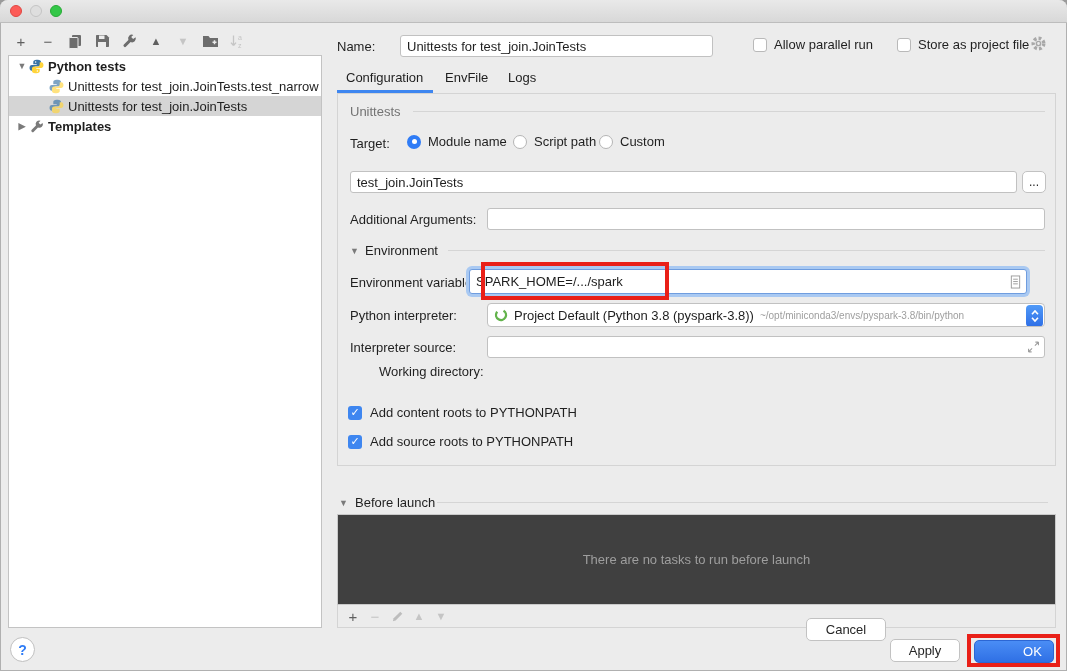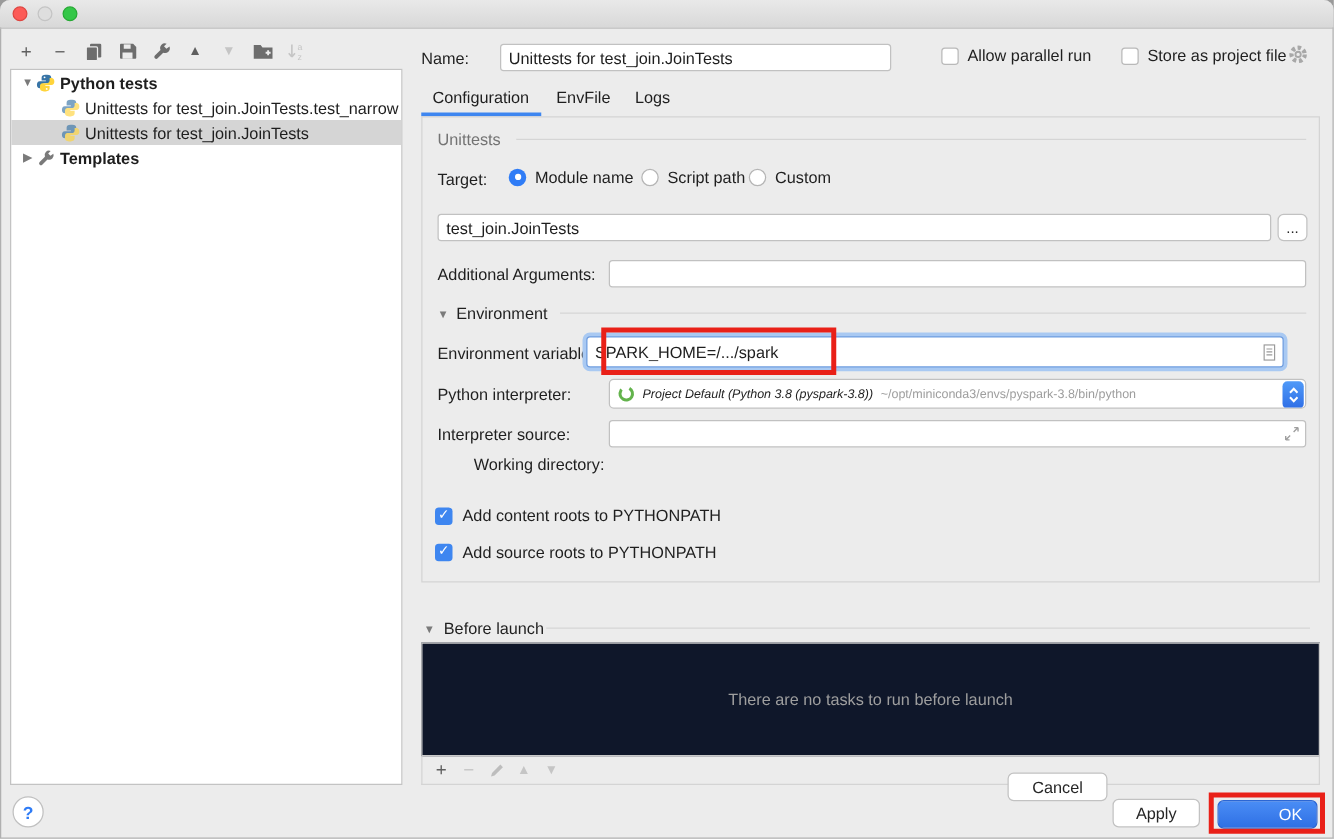--- a/index.html
+++ b/index.html
@@ -37,21 +37,21 @@
   .radio.on{background:#2f7cf6;position:relative;}
   .radio.on::after{content:"";position:absolute;left:4.5px;top:4.5px;width:5px;height:5px;border-radius:50%;background:#fff;}
   .sect-tri{color:#7a7a7a;font-size:9px;}
   .field-ic{position:absolute;top:50%;transform:translateY(-50%);right:5px;}
   .btn{box-sizing:border-box;height:23px;border-radius:5px;border:1px solid #c2c2c2;background:#fff;
        font-family:"Liberation Sans",sans-serif;font-size:13px;color:#262626;cursor:pointer;}
   .btn.primary{background:linear-gradient(#4a8df5,#2f70e5);border-color:#2b66d4;color:#fff;padding-left:43px;}
   .red-box{position:absolute;border:4px solid #e92018;pointer-events:none;box-sizing:border-box;}
   .spin{position:absolute;right:1px;top:1px;width:17px;height:22px;border-radius:4px;
         background:linear-gradient(#509af8,#2e6ee6);display:flex;align-items:center;justify-content:center;}
-  .bl-box{position:absolute;left:337px;top:514px;width:719px;height:91px;background:#0f172a;
+  .bl-box{position:absolute;left:337px;top:514px;width:719px;height:91px;background:#404040;
           border:1px solid #c9c9c9;box-sizing:border-box;display:flex;align-items:center;justify-content:center;}
   .help-btn{position:absolute;left:10px;top:637px;width:25px;height:25px;border-radius:50%;background:#fff;
             border:1px solid #c0c0c0;color:#2f7cf6;font-size:14px;font-weight:bold;
             display:flex;align-items:center;justify-content:center;cursor:pointer;box-sizing:border-box;}
 </style>
 </head>
 <body>
 
 <div class="dialog">
 
@@ -195,21 +195,21 @@
           <rect x="2.5" y="1.5" width="9" height="13" fill="#fff" stroke="#9a9a9a"></rect>
           <path d="M4.5 5h5M4.5 7.5h5M4.5 10h5" stroke="#9a9a9a"></path>
         </svg>
     </div>
 
     <span class="lbl abs" style="left:12px;top:214px;">Python interpreter:</span>
     <div class="abs input" style="left:149px;top:209px;width:558px;height:24px;border-radius:4px;display:flex;align-items:center;gap:6px;overflow:hidden;">
       <svg width="14" height="14" viewBox="0 0 14 14" style="flex:none;">
           <circle cx="7" cy="7" r="5" fill="none" stroke="#63b34c" stroke-width="2.4" stroke-dasharray="24 7" transform="rotate(-60 7 7)"></circle>
         </svg>
-      <span style="font-size:10px;white-space:nowrap;font-style:italic;">Project Default (Python 3.8 (pyspark-3.8))</span>
+      <span style="font-size:13px;white-space:nowrap;">Project Default (Python 3.8 (pyspark-3.8))</span>
       <span style="font-size:10px;color:#9e9e9e;white-space:nowrap;">~/opt/miniconda3/envs/pyspark-3.8/bin/python</span>
       <span class="spin">
         <svg width="10" height="16" viewBox="0 0 10 16">
             <path d="M2 6.2l3-3.2 3 3.2M2 9.8l3 3.2 3-3.2" stroke="#fff" stroke-width="1.6" fill="none"></path>
           </svg>
       </span>
     </div>
 
     <span class="lbl abs" style="left:12px;top:246px;">Interpreter source:</span>
     <div class="abs" style="left:149px;top:242px;width:558px;height:22px;">

